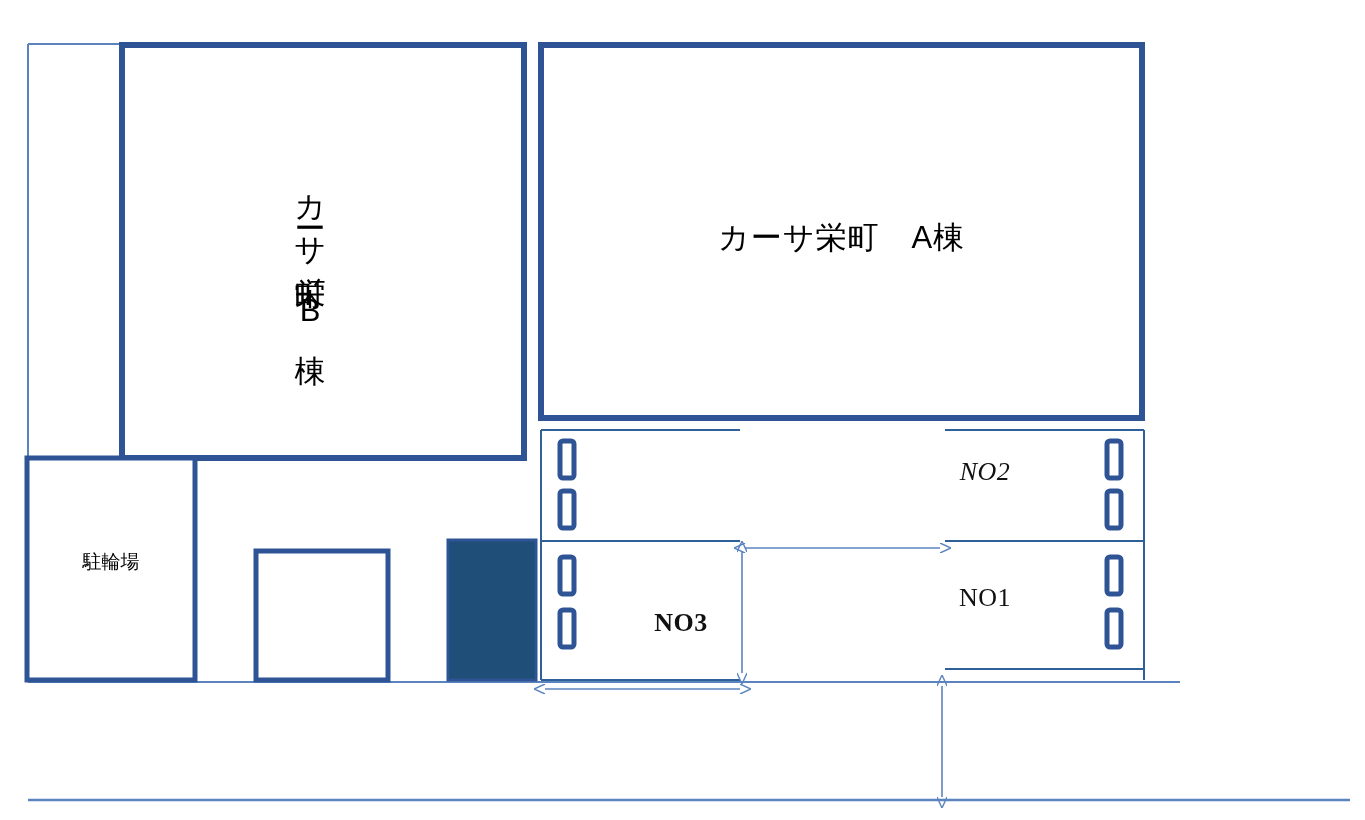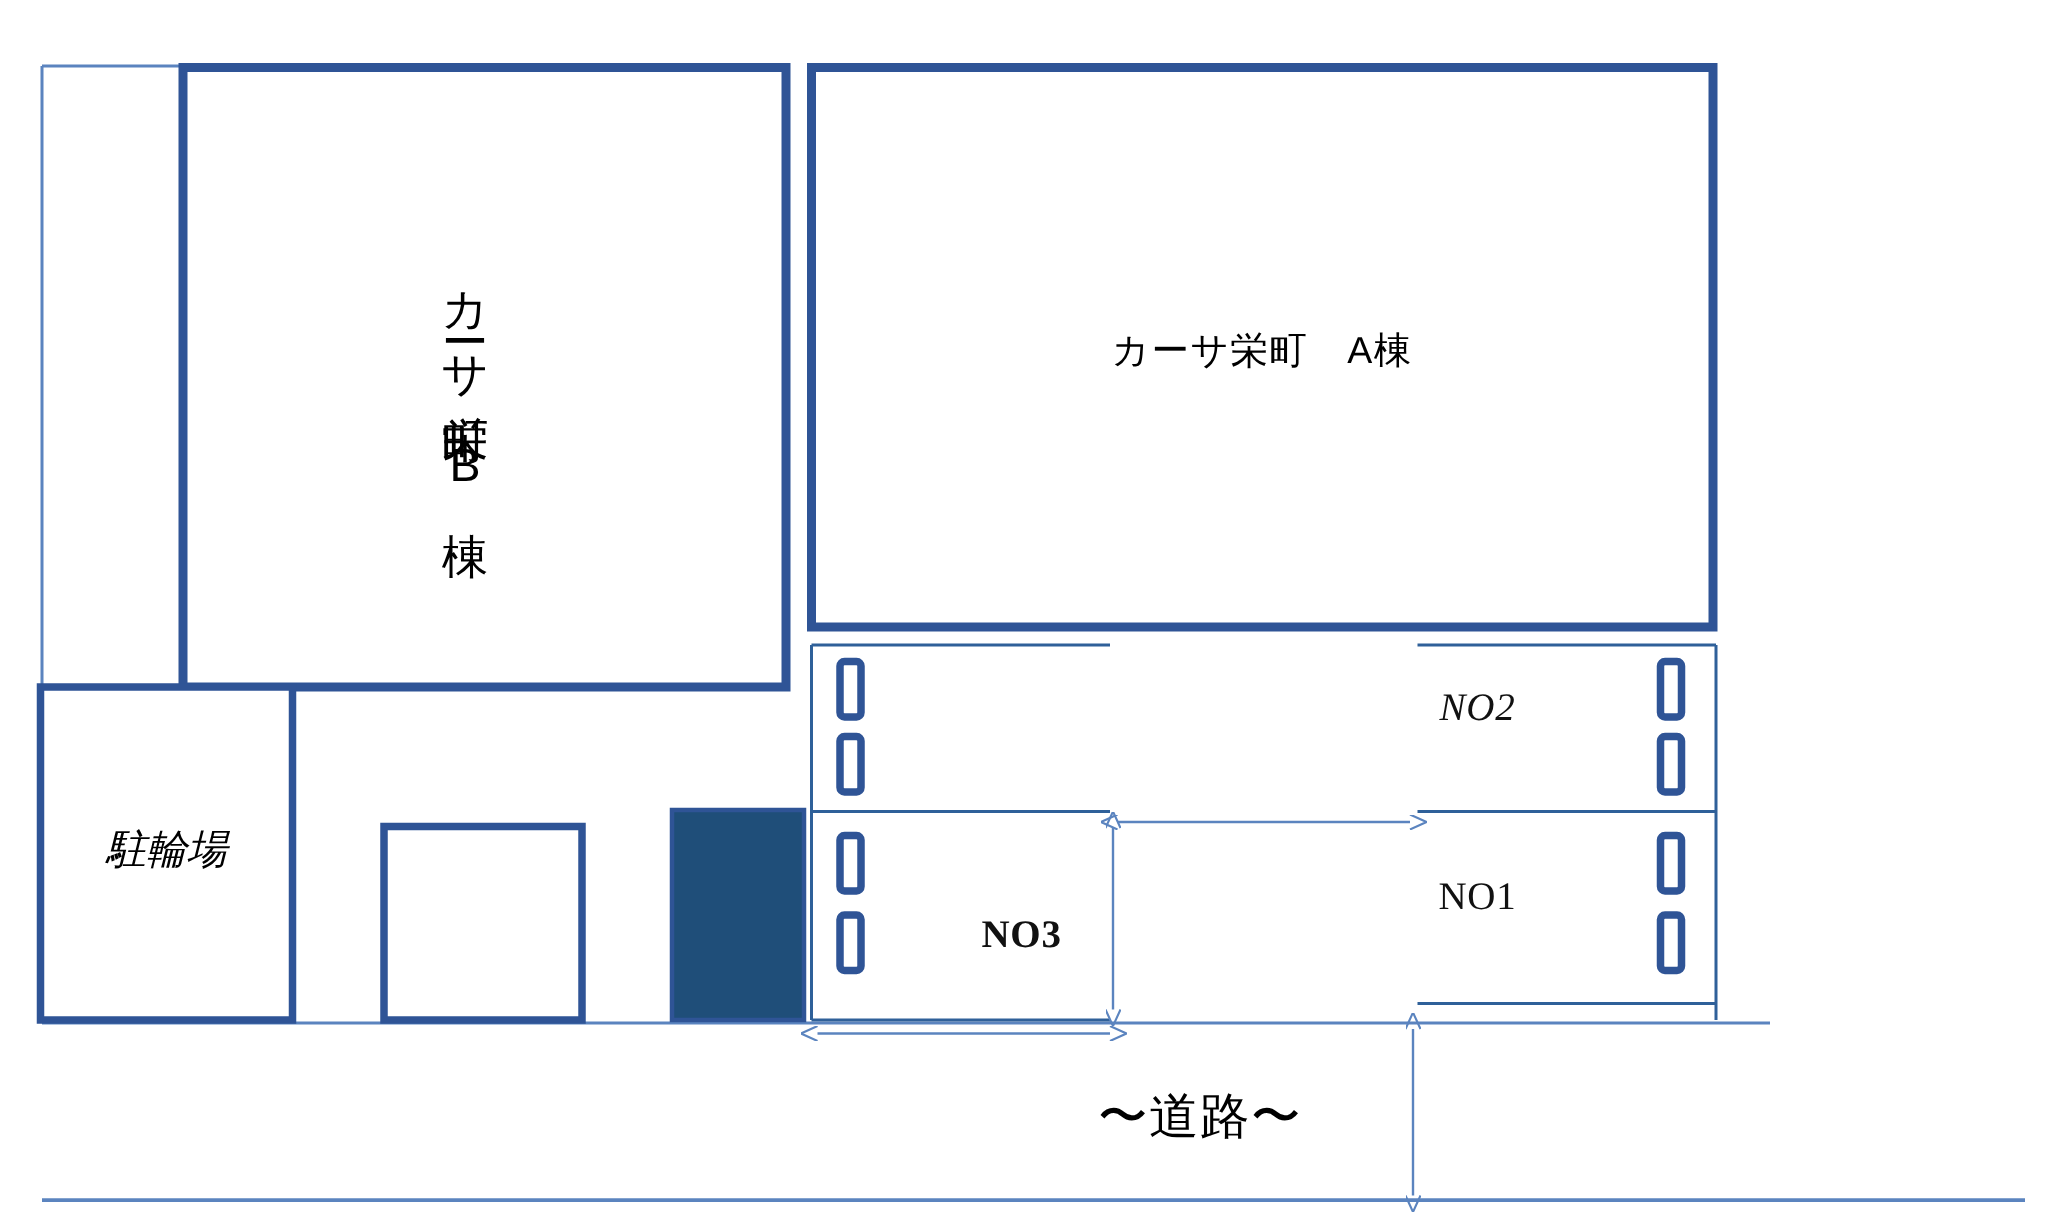--- a/index.html
+++ b/index.html
@@ -11,22 +11,22 @@
   #stage{position:absolute;left:0;top:0;width:1365px;height:820px;}
   svg.layer{position:absolute;left:0;top:0;width:1365px;height:820px;}
   .lbl{
     position:absolute;
     font-family:"Liberation Sans","DejaVu Sans",sans-serif;
     color:#000000;
     white-space:pre;
     line-height:1.18;
     text-align:center;
   }
-  .lbl-jp{font-size:25px;letter-spacing:1px;}
-  .lbl-jp-sm{font-size:27px;letter-spacing:0px;font-style:italic;}
+  .lbl-jp{font-size:31px;letter-spacing:1px;}
+  .lbl-jp-sm{font-size:19px;letter-spacing:0px;}
   .lbl-road{font-size:33px;letter-spacing:1px;}
   .lbl-stall{
     font-family:"Liberation Serif","DejaVu Serif",serif;
     font-size:26px;color:#111111;letter-spacing:0.5px;
   }
   .vert{
     writing-mode:vertical-rl;
     text-orientation:upright;
     font-size:31px;
     letter-spacing:3px;
@@ -113,15 +113,14 @@
   <div class="lbl lbl-jp-sm" style="left:27px;top:551px;width:168px;">駐輪場</div>
 
 
 
   <div class="lbl lbl-stall" style="left:905px;top:457px;width:160px;font-style:italic;">NO2</div>
 
   <div class="lbl lbl-stall" style="left:601px;top:608px;width:160px;font-weight:bold;">NO3</div>
 
   <div class="lbl lbl-stall" style="left:905px;top:583px;width:160px;">NO1</div>
 
-  <div class="lbl lbl-road" style="left:640px;top:725px;width:320px;">〜道路〜</div>
 
 </div>
 
 </body></html>

